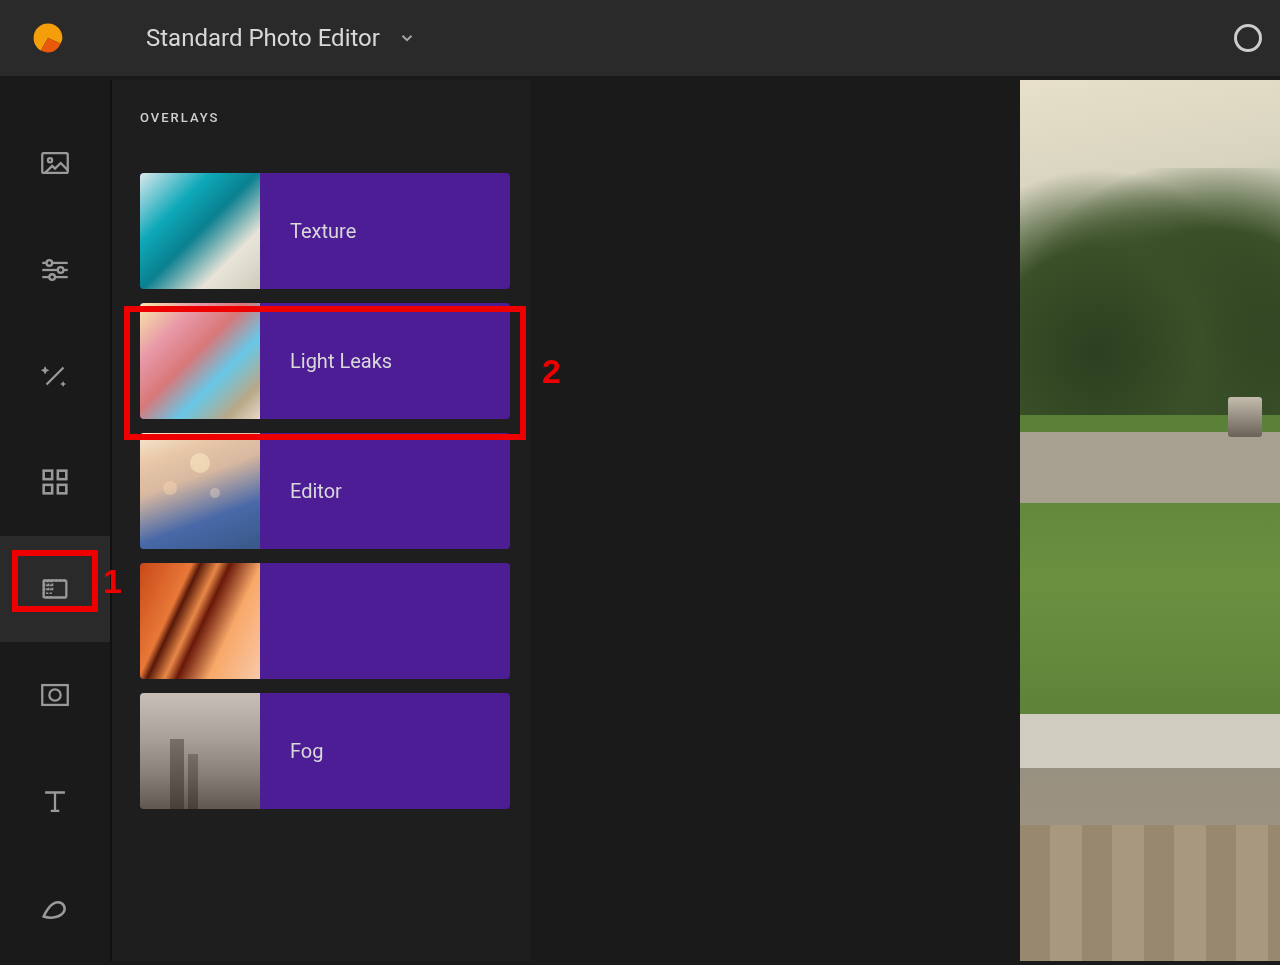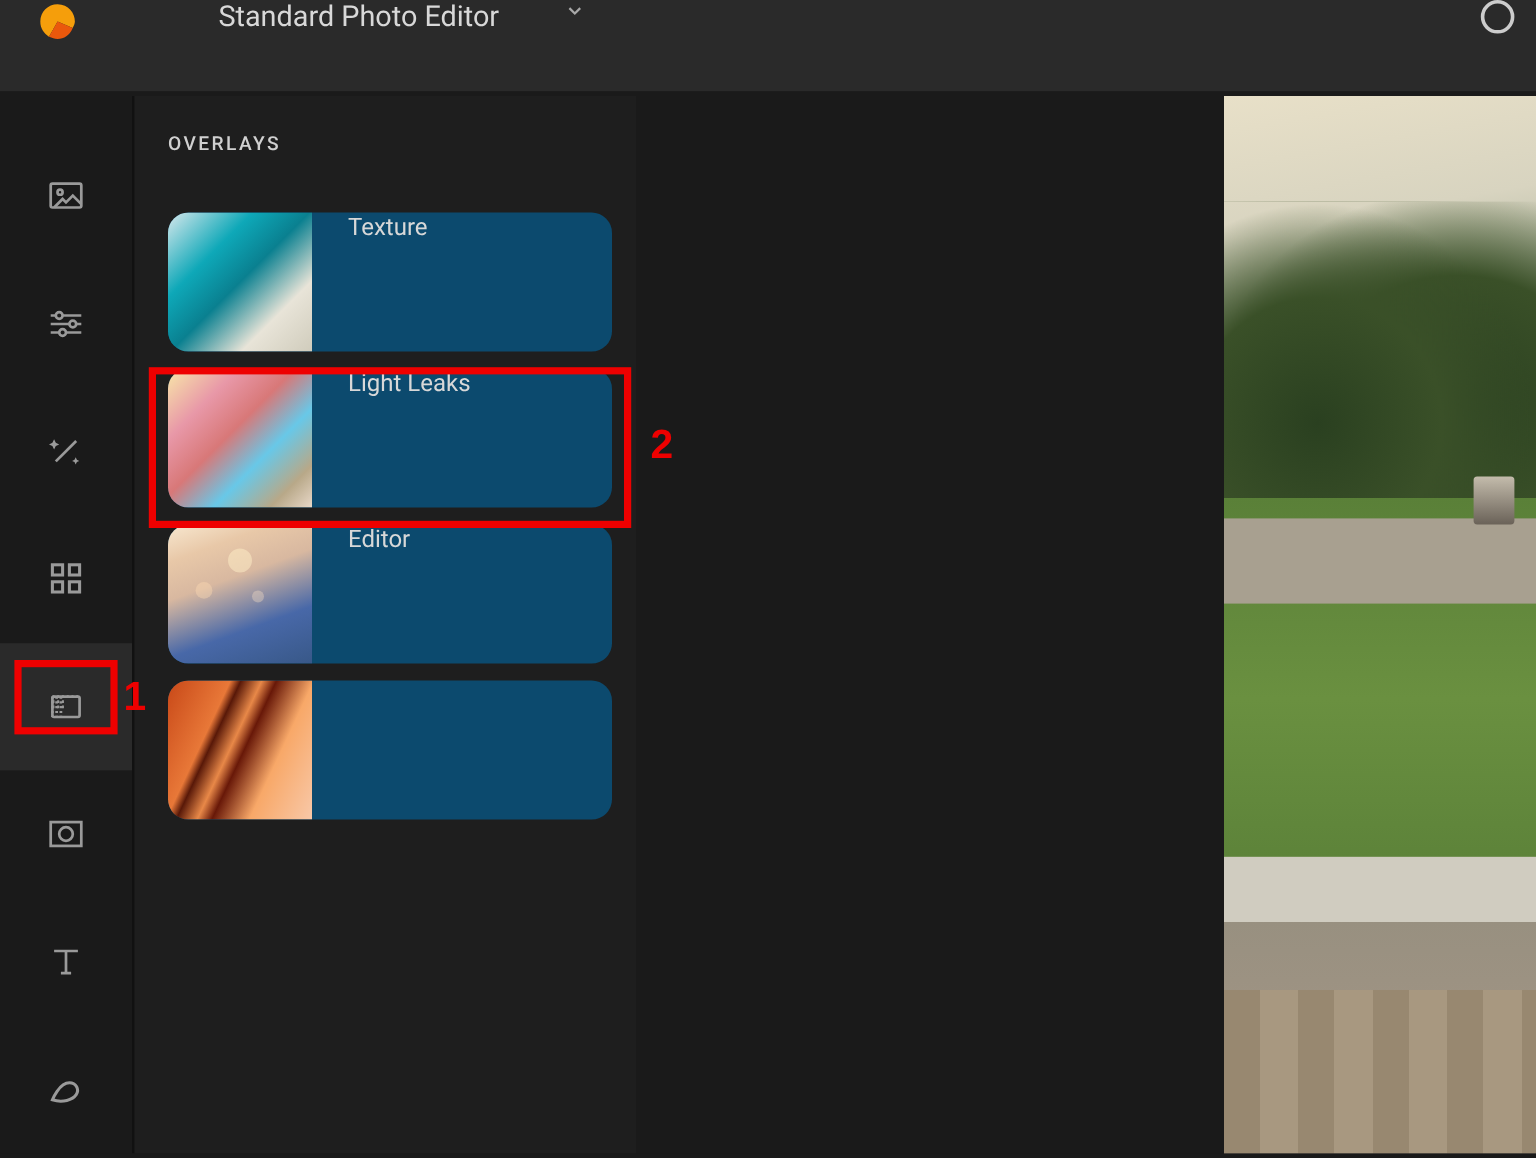--- a/index.html
+++ b/index.html
@@ -10,24 +10,23 @@
     font-family: -apple-system, BlinkMacSystemFont, "Segoe UI", Roboto, Helvetica, Arial, sans-serif;
     color: #e0e0e0;
     overflow: hidden;
     position: relative;
   }
 
   .header {
     height: 80px;
     background: #2a2a2a;
     display: flex;
-    align-items: flex-start;
+    align-items: center;
     padding: 0 30px;
     border-bottom: 4px solid #1a1a1a;
-    gap: 36px;
   }
   .logo {
     width: 36px;
     height: 36px;
     margin-right: 80px;
   }
   .editor-title {
     color: #d8d8d8;
     font-size: 24px;
     font-weight: 400;
@@ -84,35 +83,35 @@
 
   .panel {
     width: 420px;
     background: #1e1e1e;
     padding: 30px 0 0 28px;
     border-left: 2px solid #111;
     overflow: hidden;
   }
   .panel-title {
     color: #d0d0d0;
-    font-size: 16px;
+    font-size: 13px;
     letter-spacing: 2px;
     font-weight: 500;
     margin-bottom: 48px;
   }
   .overlay-list {
     display: flex;
     flex-direction: column;
     gap: 14px;
   }
   .overlay-item {
     display: flex;
-    align-items: flex-start;
-    background: #0c4a6e;
-    border-radius: 17px;
+    align-items: center;
+    background: #4c1d95;
+    border-radius: 4px;
     overflow: hidden;
     height: 116px;
     width: 370px;
     cursor: pointer;
   }
   .overlay-thumb {
     width: 120px;
     height: 100%;
     flex-shrink: 0;
   }
@@ -275,20 +274,24 @@
 
       <div class="overlay-item">
         <div class="overlay-thumb thumb-bokeh"></div>
         <div class="overlay-label">Editor</div>
       </div>
 
       <div class="overlay-item">
         <div class="overlay-thumb thumb-shadows"></div>
       </div>
 
+      <div class="overlay-item">
+        <div class="overlay-thumb thumb-fog"></div>
+        <div class="overlay-label">Fog</div>
+      </div>
 
     </div>
   </div>
 
   <div class="canvas-area">
     <div class="canvas-img">
       <div class="canvas-sky"></div>
       <div class="canvas-trees"></div>
       <div class="canvas-grass"></div>
       <div class="canvas-ledge"></div>

